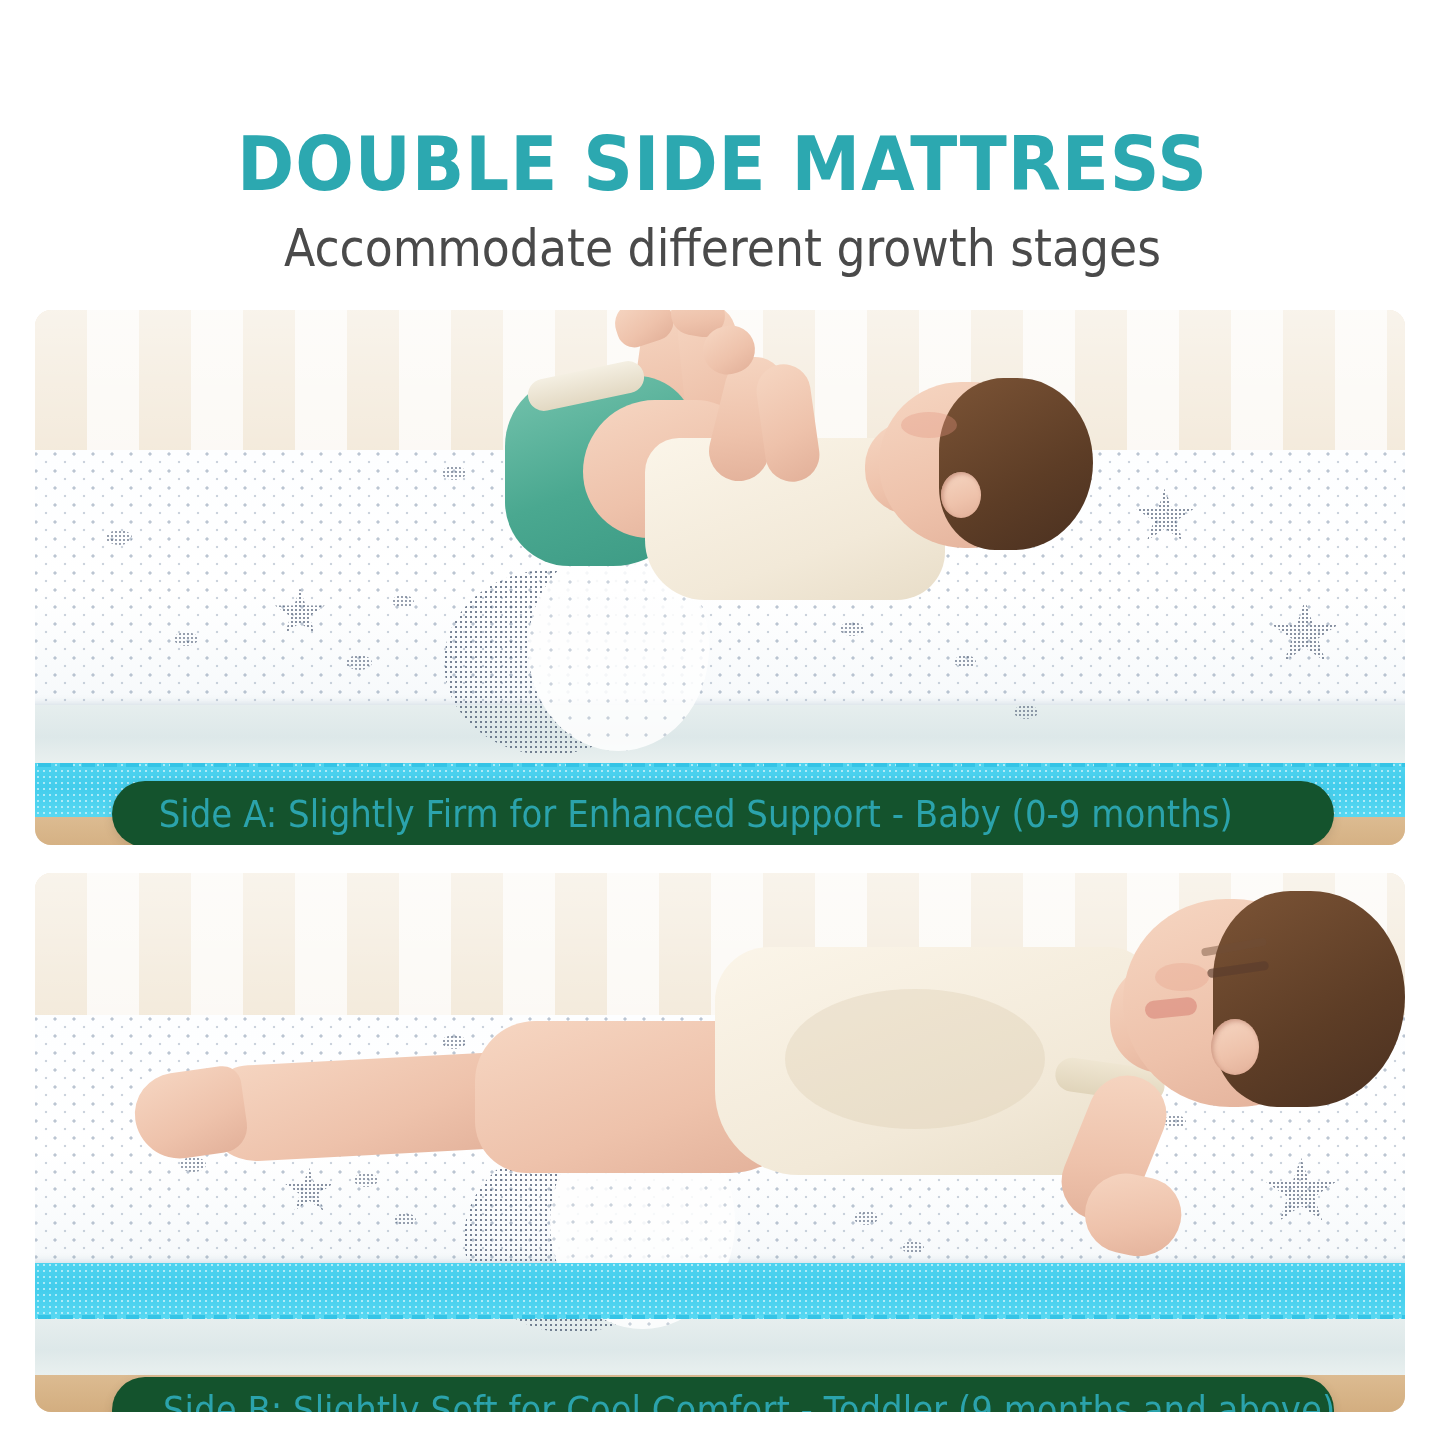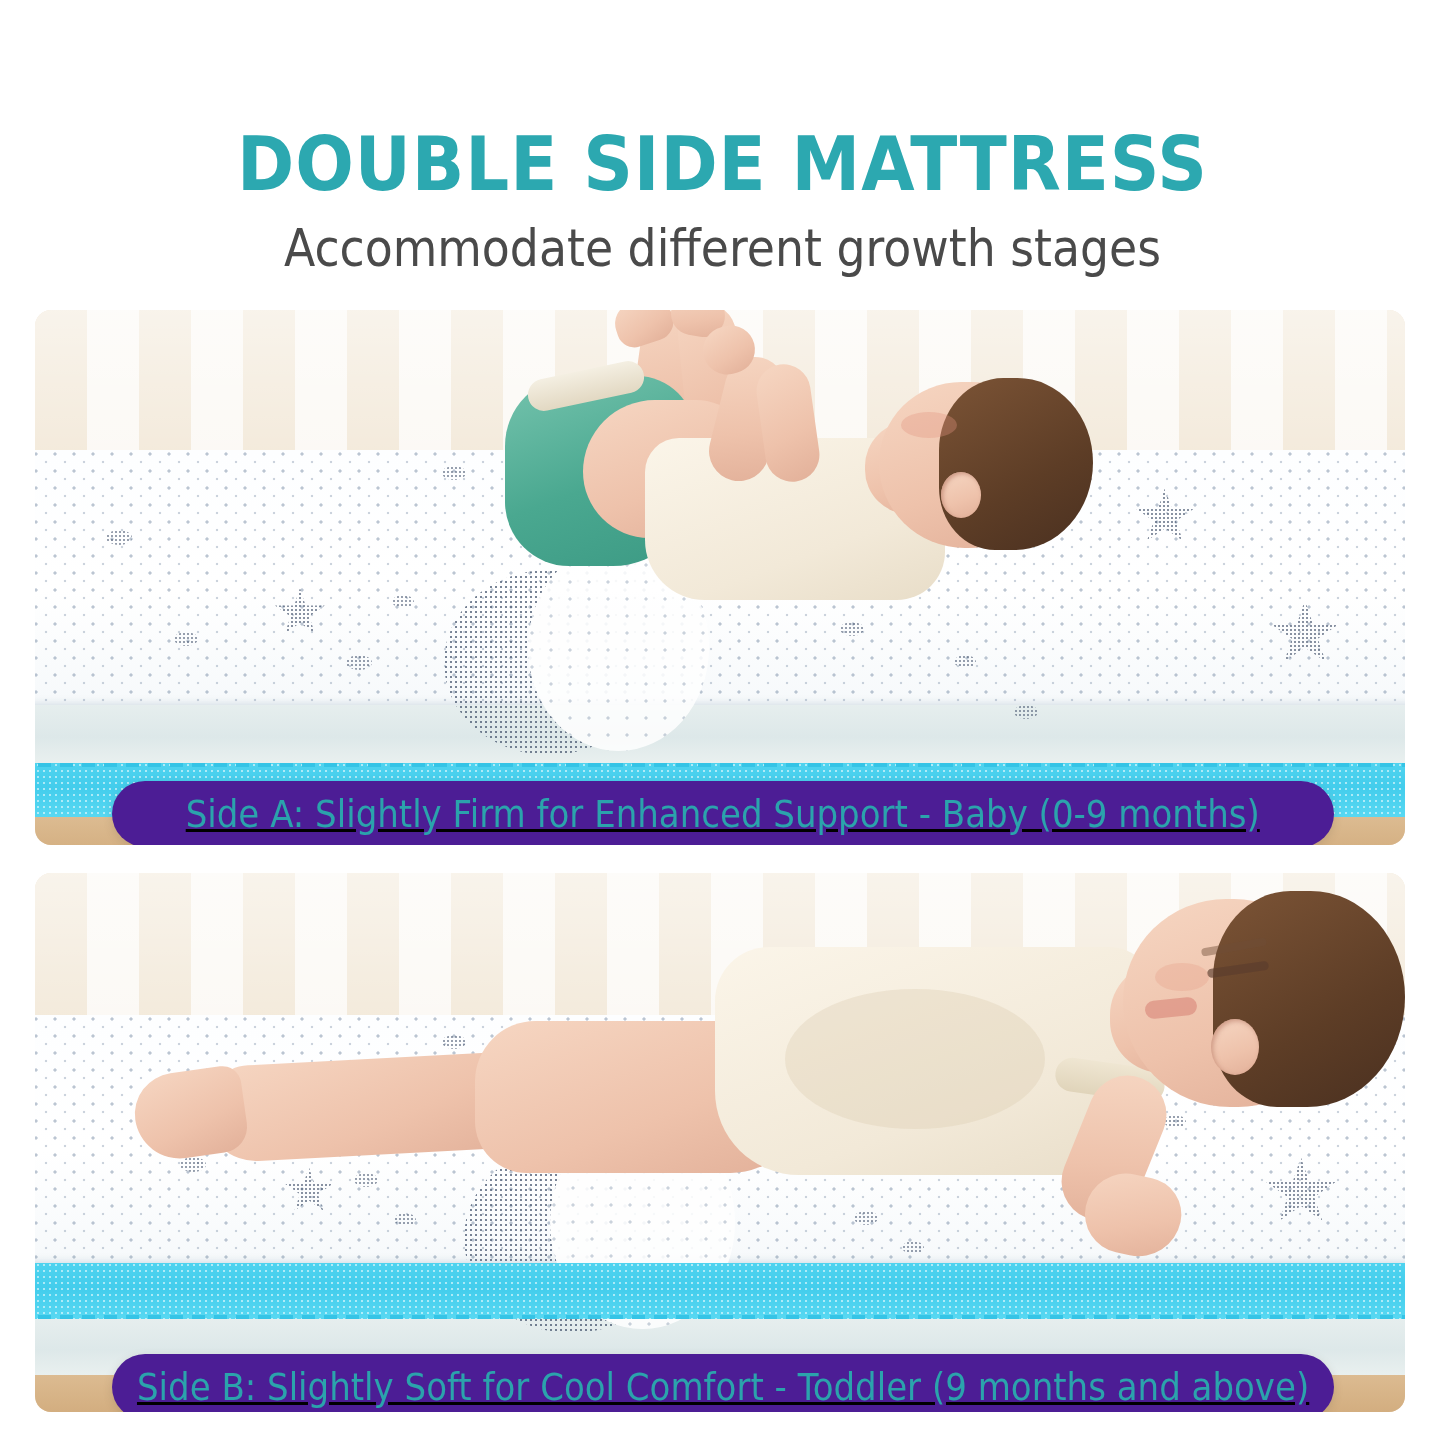--- a/index.html
+++ b/index.html
@@ -203,28 +203,26 @@
   .cloth-cream { background: linear-gradient(160deg,#fbf5e9 0%, #f2e9d8 65%, #e8ddc8 100%); }
   .cloth-green { background: linear-gradient(160deg,#76c4ae 0%, #4aa890 55%, #3c9a84 100%); }
   .hair { background: linear-gradient(150deg,#7c5436 0%, #5d3d26 60%, #4a3020 100%); }
 
   
   .caption-pill {
     position: absolute;
     left: 112px;
     width: 1222px;
     height: 66px;
-    background: #4c1d95;
+    background: #14532d;
     border-radius: 33px;
     box-shadow: 0 3px 10px rgba(90,80,60,.18);
     display: flex;
     align-items: center;
-    justify-content: center;
     z-index: 30;
-    text-decoration: underline;
   }
   .caption-text {
     color: #2BA3AC;
     font-family: "DejaVu Sans", sans-serif;
     font-size: 37px;
     line-height: 1;
     white-space: nowrap;
     transform: scaleX(0.92);
   }
 </style>
@@ -346,18 +344,18 @@
       <div class="sk" style="position:absolute;left:1116px;top:116px;width:48px;height:56px;border-radius:50%;box-shadow:inset 2px 2px 5px rgba(190,130,110,.7);"></div>
 
       <div style="position:absolute;left:1112px;top:62px;width:62px;height:9px;border-radius:5px;background:rgba(90,60,44,.65);transform:rotate(-8deg);"></div>
       <div style="position:absolute;left:1106px;top:40px;width:66px;height:8px;border-radius:4px;background:rgba(110,78,56,.45);transform:rotate(-10deg);"></div>
 
       <div style="position:absolute;left:1050px;top:96px;width:52px;height:18px;border-radius:10px;background:rgba(219,142,128,.70);transform:rotate(-6deg);"></div>
 
       <div style="position:absolute;left:1060px;top:60px;width:54px;height:28px;border-radius:50%;background:rgba(228,156,134,.30);"></div>
     </div>
 
-    <div class="caption-pill" id="caption-b-inner" style="position:absolute;left:77px;top:481px;width:1222px;">
+    <div class="caption-pill" id="caption-b-inner" style="position:absolute;left:77px;top:504px;width:1222px;">
       <span class="caption-text">Side B: Slightly Soft for Cool Comfort - Toddler (9 months and above)</span>
     </div>
   </div>
 
 </div>
 
 </body></html>

